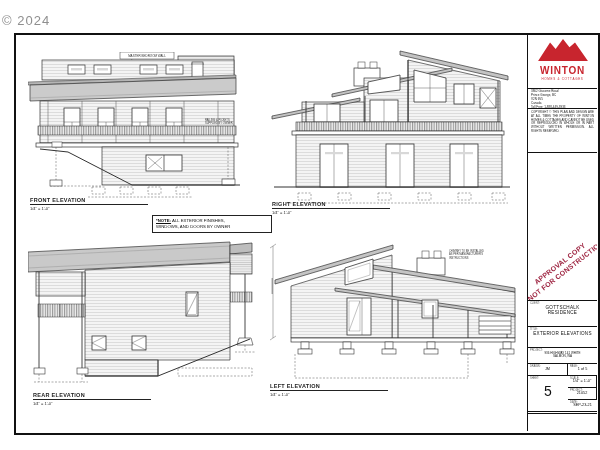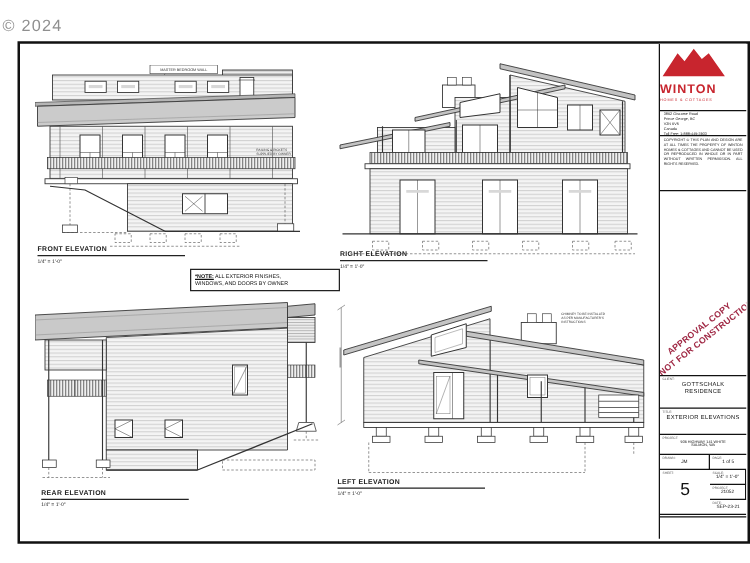--- a/index.html
+++ b/index.html
@@ -19,21 +19,21 @@
   .dlabel .s{font-size:4px;}
 
   .notebox{position:absolute;left:152px;top:215px;width:112px;border:1px solid #222;background:#fff;
            font-size:4.3px;line-height:1.35;padding:2px 3px;z-index:5;}
   .np{font-weight:700;text-decoration:underline;}
 
   
   .tblock{position:absolute;left:527px;top:35px;width:69px;height:396px;border-left:1.6px solid #111;
           display:flex;flex-direction:column;background:#fff;}
   .tsec{border-bottom:1px solid #111;box-sizing:border-box;overflow:hidden;}
-  .logo-sec{height:54px;text-align:left;padding-top:3px;}
+  .logo-sec{height:54px;text-align:center;padding-top:3px;}
   .brand-name{font-size:10px;font-weight:800;color:#c8252e;letter-spacing:.8px;line-height:1;}
   .brand-tag{font-size:3px;color:#c8252e;letter-spacing:.7px;margin-top:1px;}
   .addr-sec{height:20px;font-size:3px;line-height:1.3;padding:1px 3px;color:#222;}
   .addr-sec span{display:block;}
   .disc-sec{height:44px;font-size:2.9px;line-height:1.3;padding:2px 3px;color:#222;text-align:justify;}
   .blank-sec{height:82px;border-bottom:none;}
   .stamp-sec{height:66px;border-bottom:1.4px solid #111;display:flex;align-items:center;justify-content:center;}
   .stamp{transform:rotate(-38deg);color:#a02945;font-weight:800;font-size:7px;text-align:center;
          letter-spacing:.2px;line-height:1.35;white-space:nowrap;}
   .lab{font-size:2.6px;color:#555;display:block;text-align:left;padding:.5px 2px 0;}

